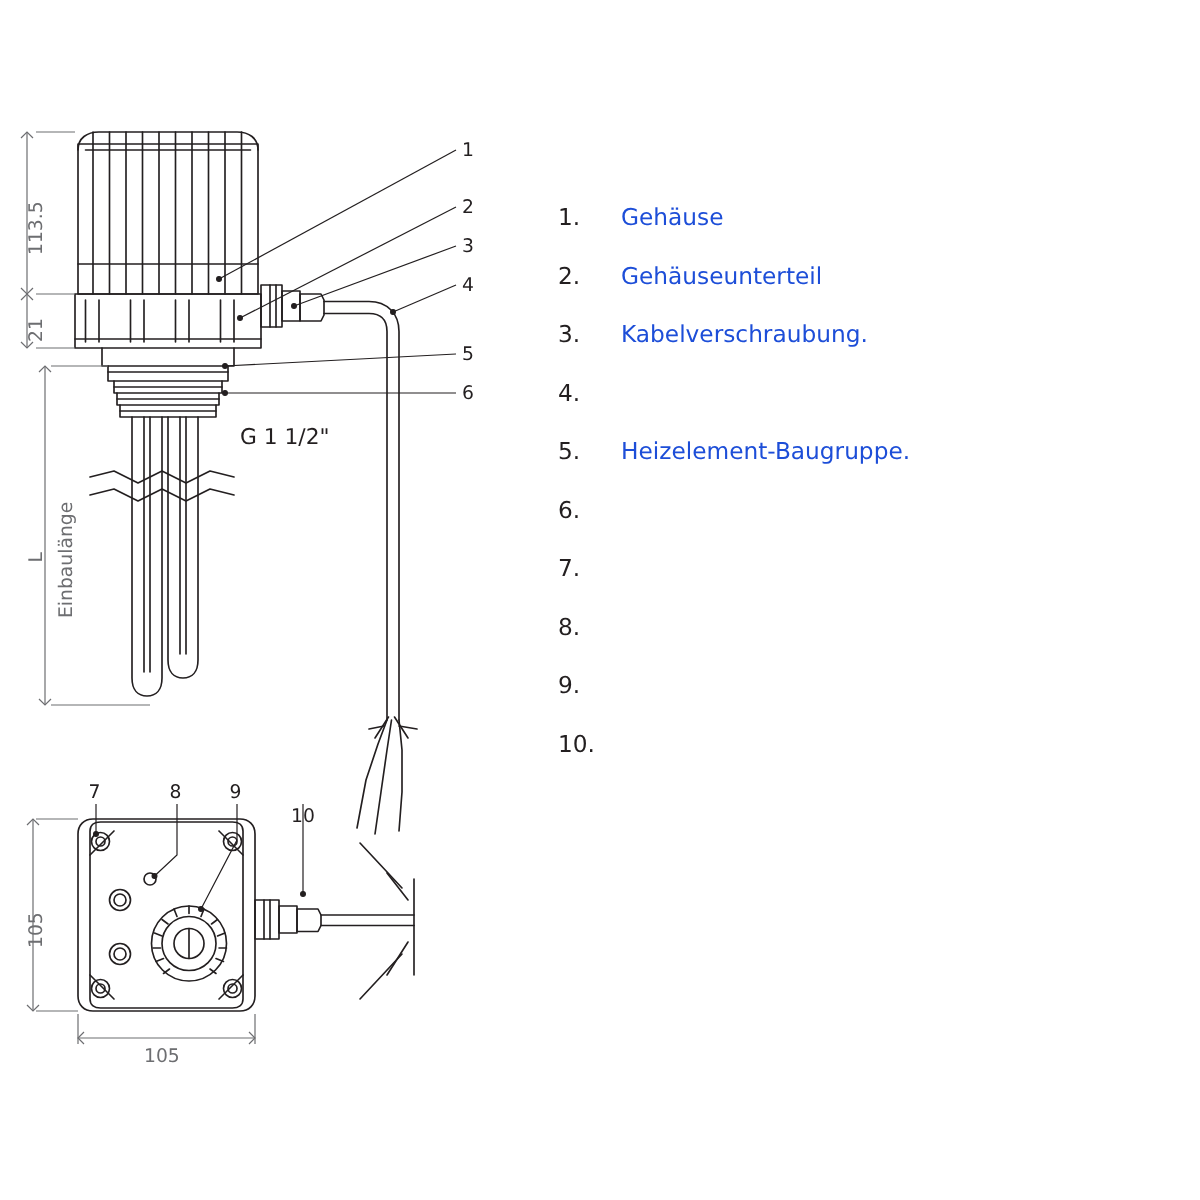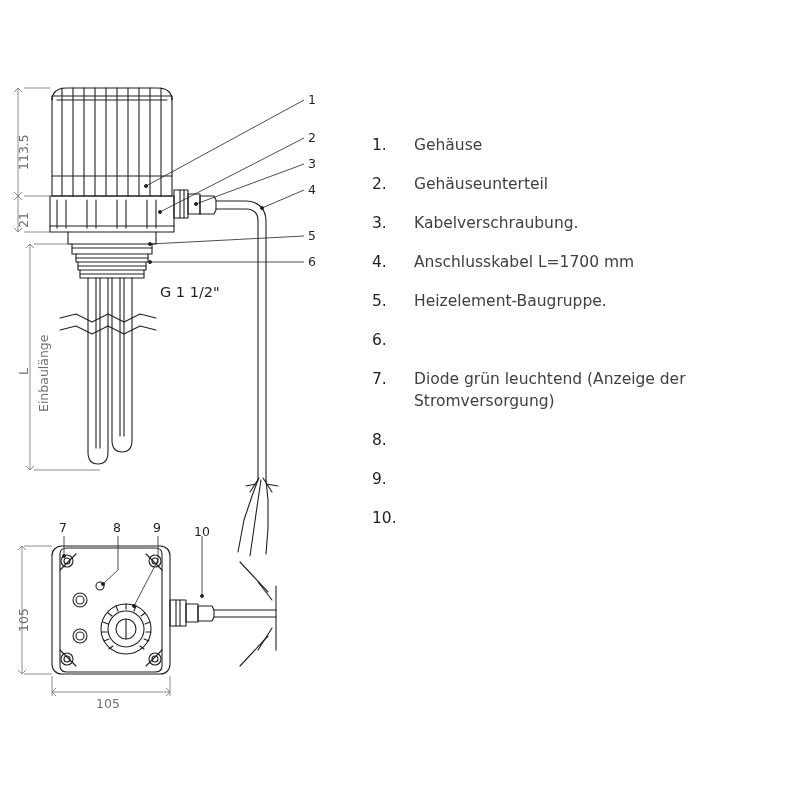--- a/index.html
+++ b/index.html
@@ -41,21 +41,21 @@
   .legend-num {
     width: 42px;
     flex: 0 0 42px;
     font-size: 15.5px;
     line-height: 1.45;
     color: #231f20;
   }
   .legend-text {
     font-size: 15.5px;
     line-height: 1.45;
-    color: #404040;
+    color: #1d4ed8;
     white-space: pre-line;
   }
   .dim-label {
     position: absolute;
     font-size: 12.5px;
     color: #6d6e71;
     font-family: "DejaVu Sans", sans-serif;
   }
   .rot90 {
     transform: rotate(-90deg);
@@ -274,50 +274,47 @@
   <div class="callout-num" style="left:308px; top:92px;">1</div>
   <div class="callout-num" style="left:308px; top:130px;">2</div>
   <div class="callout-num" style="left:308px; top:156px;">3</div>
   <div class="callout-num" style="left:308px; top:182px;">4</div>
   <div class="callout-num" style="left:308px; top:228px;">5</div>
   <div class="callout-num" style="left:308px; top:254px;">6</div>
 
   <div class="callout-num" style="left:59px; top:520px;">7</div>
   <div class="callout-num" style="left:113px; top:520px;">8</div>
   <div class="callout-num" style="left:153px; top:520px;">9</div>
-  <div class="callout-num" style="left:194px; top:524px;">10</div>
+  <div class="callout-num" style="left:194px; top:536px;">10</div>
 
   <div class="legend">
     <div class="legend-row">
       <div class="legend-num">1.</div>
       <div class="legend-text">Gehäuse</div>
     </div>
     <div class="legend-row">
       <div class="legend-num">2.</div>
       <div class="legend-text">Gehäuseunterteil</div>
     </div>
     <div class="legend-row">
       <div class="legend-num">3.</div>
       <div class="legend-text">Kabelverschraubung.</div>
     </div>
     <div class="legend-row">
       <div class="legend-num">4.</div>
-      <div class="legend-text">Anschlusskabel L=1700 mm</div>
     </div>
     <div class="legend-row">
       <div class="legend-num">5.</div>
       <div class="legend-text">Heizelement-Baugruppe.</div>
     </div>
     <div class="legend-row">
       <div class="legend-num">6.</div>
     </div>
     <div class="legend-row">
       <div class="legend-num">7.</div>
-      <div class="legend-text">Diode grün leuchtend (Anzeige der
-Stromversorgung)</div>
     </div>
     <div class="legend-row">
       <div class="legend-num">8.</div>
     </div>
     <div class="legend-row">
       <div class="legend-num">9.</div>
     </div>
     <div class="legend-row">
       <div class="legend-num">10.</div>
     </div>

